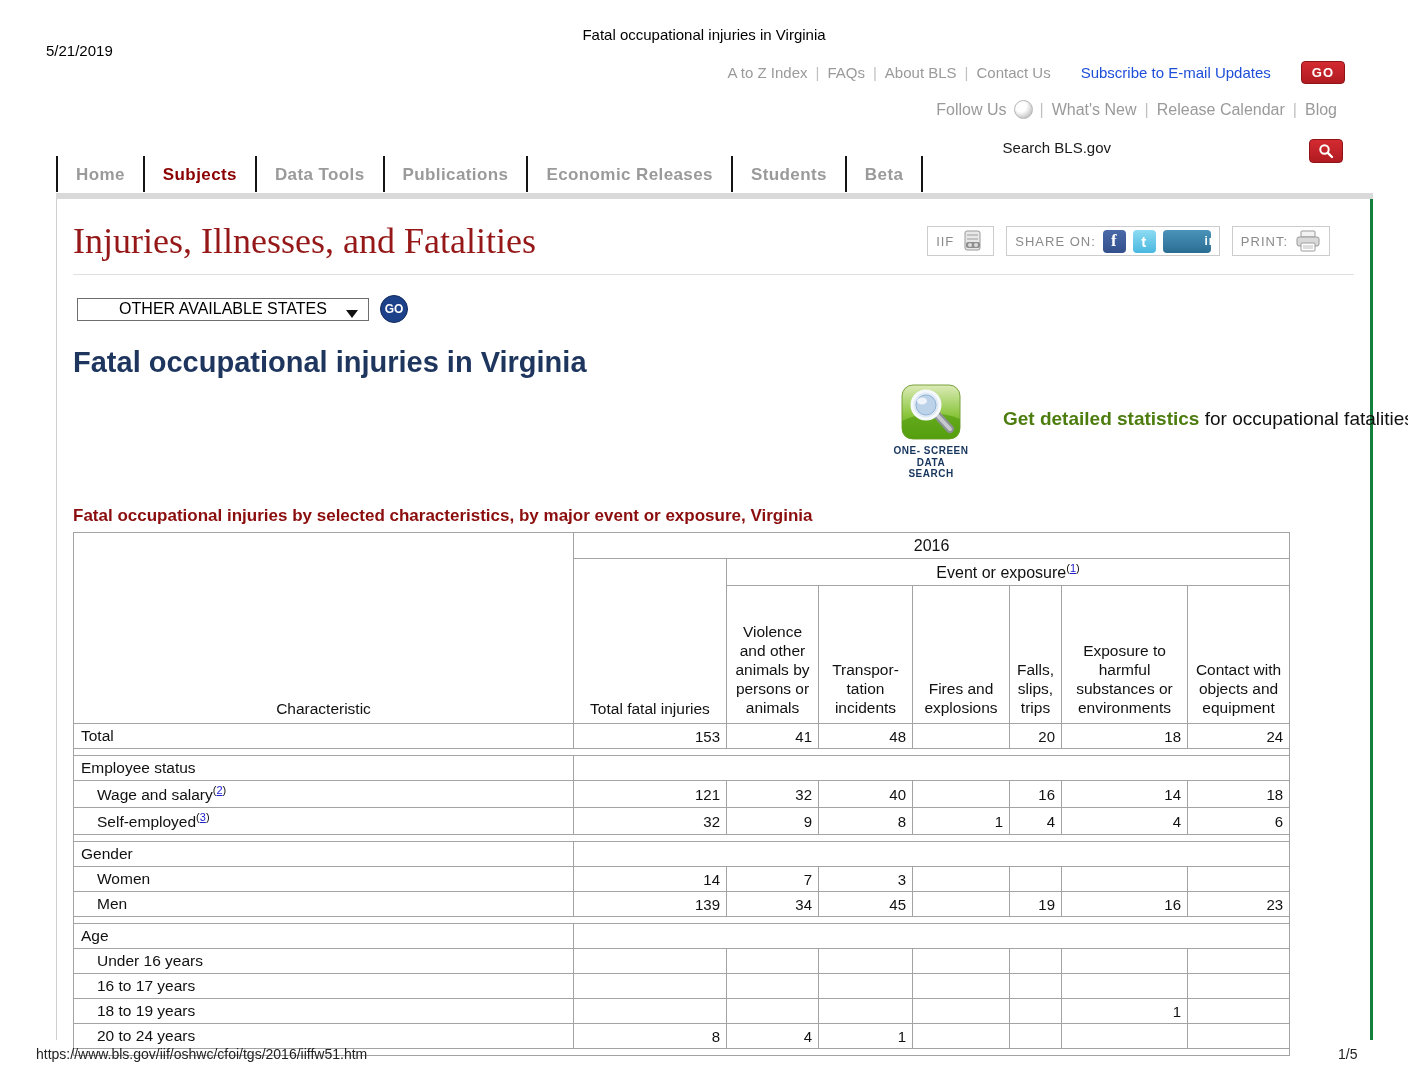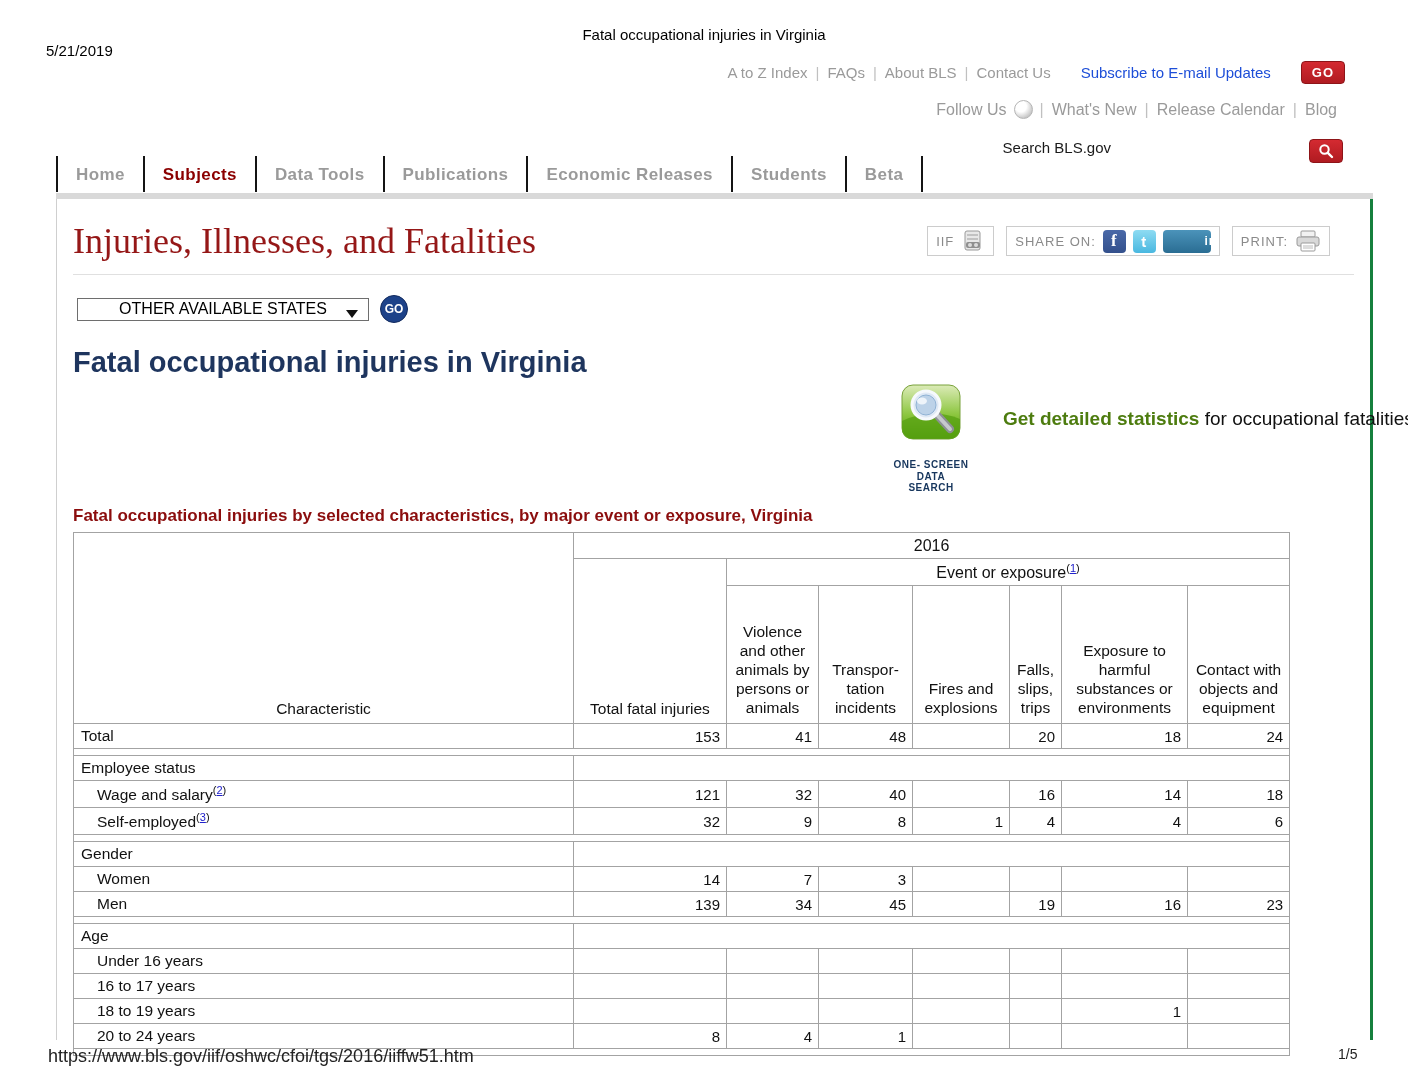--- a/index.html
+++ b/index.html
@@ -3,21 +3,21 @@
 <meta charset="utf-8">
 <style>
   * { margin:0; padding:0; box-sizing:border-box; }
   html,body { width:1408px; height:1088px; background:#fff; overflow:hidden;
     font-family:"Liberation Sans","DejaVu Sans",sans-serif; color:#000; }
   body { position:relative; }
 
   
   .print-date { position:absolute; top:42px; left:46px; font-size:15px; color:#000; }
   .print-title { position:absolute; top:26px; left:0; width:100%; text-align:center; font-size:15px; color:#000; }
-  .print-url { position:absolute; top:1046px; left:48px; font-size:18px; color:#222; }
+  .print-url { position:absolute; top:1046px; left:36px; font-size:14px; color:#222; }
   .print-page { position:absolute; top:1046px; left:1338px; font-size:14px; color:#222; }
 
   
   .util-row1 { position:absolute; top:61px; right:63px; display:flex; align-items:center; font-size:15px; }
   .util-row2 { position:absolute; top:100px; right:63px; display:flex; align-items:center; font-size:16px; color:#9a9a9a; }
   .util-row3 { position:absolute; top:139px; right:65px; display:flex; align-items:flex-start; font-size:15px; }
   .ulink { color:#9a9a9a; text-decoration:none; margin:0 8px; cursor:pointer; }
   .usep { color:#c0c0c0; }
   .subscribe { color:#1d4ed8; margin-left:22px; }
   .btn-red { display:inline-flex; align-items:center; justify-content:center;
@@ -63,21 +63,21 @@
   .caret { position:absolute; right:10px; top:11px; width:0; height:0;
     border-left:6px solid transparent; border-right:6px solid transparent; border-top:8px solid #111; }
   .btn-go-circle { width:28px; height:28px; border-radius:50%; background:#1d4289; color:#fff;
     font-weight:bold; font-size:12px; display:flex; align-items:center; justify-content:center;
     margin-left:11px; cursor:pointer; border:1px solid #122a5e; }
 
   .page-h2 { margin:23px 0 0 16px; font-size:29px; font-weight:bold; color:#1e355e; }
 
   .promo { position:absolute; top:185px; left:836px; display:flex; align-items:flex-start; }
   .oss { width:76px; text-align:center; cursor:pointer; }
-  .oss-caption { font-size:10px; font-weight:bold; color:#17365d; letter-spacing:.5px; line-height:1.15; margin-top:15px;text-align:center; }
+  .oss-caption { font-size:10px; font-weight:bold; color:#17365d; letter-spacing:.5px; line-height:1.15; margin-top:1px;text-align:center; }
   .promo-text { margin:24px 0 0 34px; font-size:19px; color:#111; white-space:nowrap; }
   .promo-text a { color:#4d7c0f; font-weight:bold; cursor:pointer; }
 
   .table-caption { margin:127px 0 0 16px; font-size:17px; font-weight:bold; color:#8b0d0d; }
 
   
   table.data { border-collapse:collapse; margin:6px 0 0 16px; width:1216px; table-layout:fixed;
     font-size:15px; color:#111; }
   table.data th, table.data td { border:1px solid #a3a3a3; }
   th { font-weight:normal; text-align:center; }

